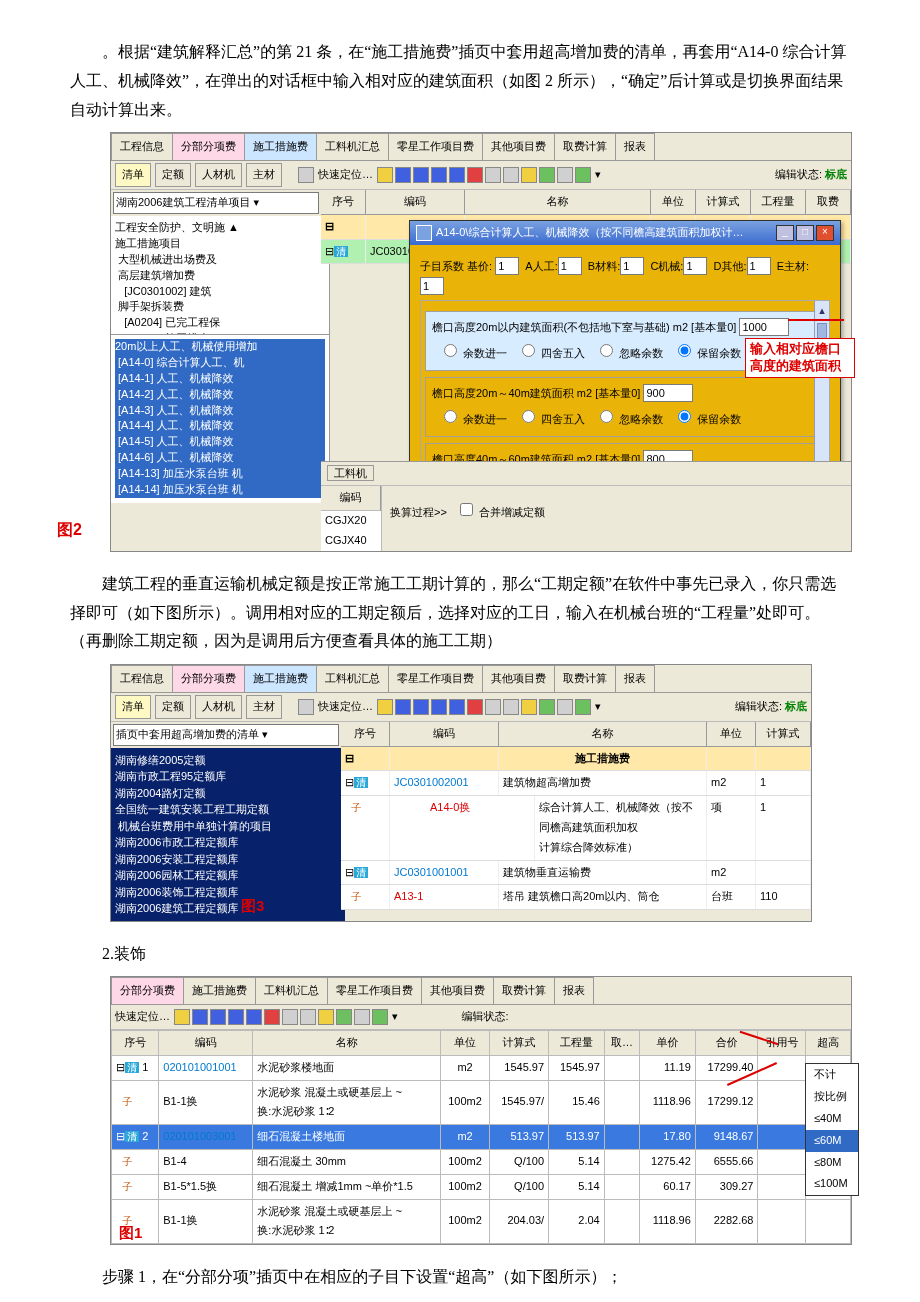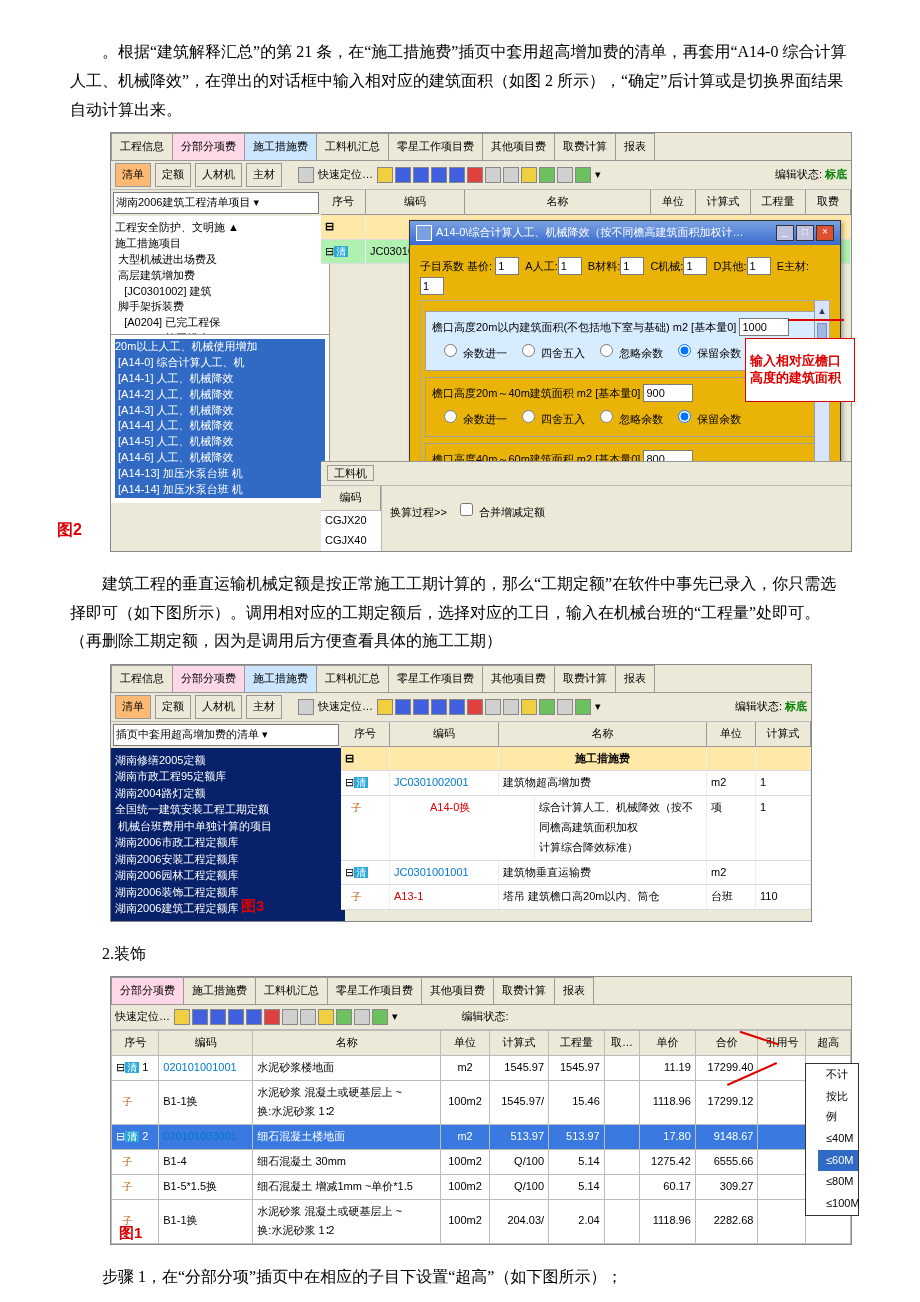--- a/index.html
+++ b/index.html
@@ -8,21 +8,21 @@
   .watermark { position:absolute; top:700px; left:0; width:100%; text-align:center; font-size:60px; color:#ddd; font-family:Arial,sans-serif; letter-spacing:4px; z-index:0; pointer-events:none; }
   .shot { position:relative; z-index:1; border:1px solid #888; margin:6px 0 18px 40px; background:#ece9d8; font-family:"SimSun",Tahoma,sans-serif; font-size:11px; }
   
   .tabrow { display:flex; background:#ece9d8; border-bottom:1px solid #999; }
   .tab { padding:3px 8px; border:1px solid #999; border-bottom:none; background:#ece9d8; margin-right:-1px; font-size:11px; }
   .tab.active { background:#cde6ff; }
   .tab.pink { background:#ffd8e8; }
   
   .subrow { display:flex; align-items:center; padding:2px 4px; gap:4px; border-bottom:1px solid #bbb; font-size:11px; }
   .btn { border:1px solid #999; padding:1px 6px; background:#ece9d8; font-size:11px; }
-  .btn.yellow { background:#fdba74; }
+  .btn.yellow { background:#fef9c3; }
   .icgroup { display:flex; gap:2px; }
   .ic { width:14px; height:14px; display:inline-block; background:#d0d0d0; border:1px solid #888; }
   .ic.red { background:#e04040; }
   .ic.green { background:#6cc060; }
   .ic.blue { background:#4060e0; }
   .ic.yel { background:#f0d040; }
   .statlbl { margin-left:auto; }
   .statlbl b { color:#008000; }
   
   .flex { display:flex; }
@@ -44,38 +44,38 @@
   .modal .titlebar { background:linear-gradient(#7aa2e0,#3a6ad0); color:#fff; padding:2px 6px; display:flex; align-items:center; }
   .modal .titlebar .winbtns { margin-left:auto; display:flex; gap:2px; }
   .winbtn { width:16px; height:14px; background:#c0c0e0; border:1px solid #333; text-align:center; line-height:12px; font-size:10px; }
   .winbtn.close { background:#e05030; color:#fff; }
   .modal .body { padding:8px 10px; }
   .modal .body input[type=text] { border:1px solid #7a7a7a; height:16px; font-size:11px; padding:0 2px; }
   .fieldline { margin:4px 0; }
   .panelbox { border:1px solid #a0a0a0; padding:6px; margin:6px 0; }
   .panelbox.sel { background:#d8ecff; }
   .radio { margin:0 6px 0 12px; }
-  .annot { position:absolute; color:#d00; font-weight:bold; font-size:13px; background:#fff; border:1px solid #d00; padding:14px 4px; }
+  .annot { position:absolute; color:#d00; font-weight:bold; font-size:13px; background:#fff; border:1px solid #d00; padding:2px 4px; }
   .arrowline { position:absolute; background:#d00; }
   .figlabel { position:absolute; left:-54px; bottom:6px; color:#d00; font-weight:bold; font-size:16px; }
   .scroll-placeholder { width:14px; background:#d8e4f8; border-left:1px solid #99b; }
   .scroll-placeholder .thumb { background:#a0b8e0; height:30px; margin:2px; border:1px solid #7a90c0; }
   
   .treeblue { background:#08216b; color:#fff; width:226px; padding:4px; font-size:11px; line-height:1.5; }
   .select { border:1px solid #7a7a7a; background:#fff; padding:0 2px; }
   
   .tbl { width:100%; border-collapse:collapse; font-size:11px; background:#fff; }
   .tbl th, .tbl td { border:1px solid #bbb; padding:2px 4px; text-align:center; }
   .tbl th { background:#ece9d8; font-weight:normal; }
   .tbl td.l { text-align:left; }
   .tbl td.r { text-align:right; }
   .cao { color:#0078d0; }
   .rowhi { background:#3a7ae0; color:#fff; }
   .dropdown { position:absolute; right:-8px; background:#fff; border:1px solid #333; font-size:11px; }
-  .dropdown div { padding:1px 8px;margin-left:12px; }
+  .dropdown div { padding:1px 8px; }
   .dropdown .hl { background:#316ac5; color:#fff; }
 </style>
 </head>
 <body>
 
 <div class="watermark">www.bdocx.com</div>
 
 <p>。根据“建筑解释汇总”的第 21 条，在“施工措施费”插页中套用超高增加费的清单，再套用“A14-0 综合计算人工、机械降效”，在弹出的对话框中输入相对应的建筑面积（如图 2 所示），“确定”后计算或是切换界面结果自动计算出来。</p>
 
 <div class="shot" style="width:740px; position:relative;">

